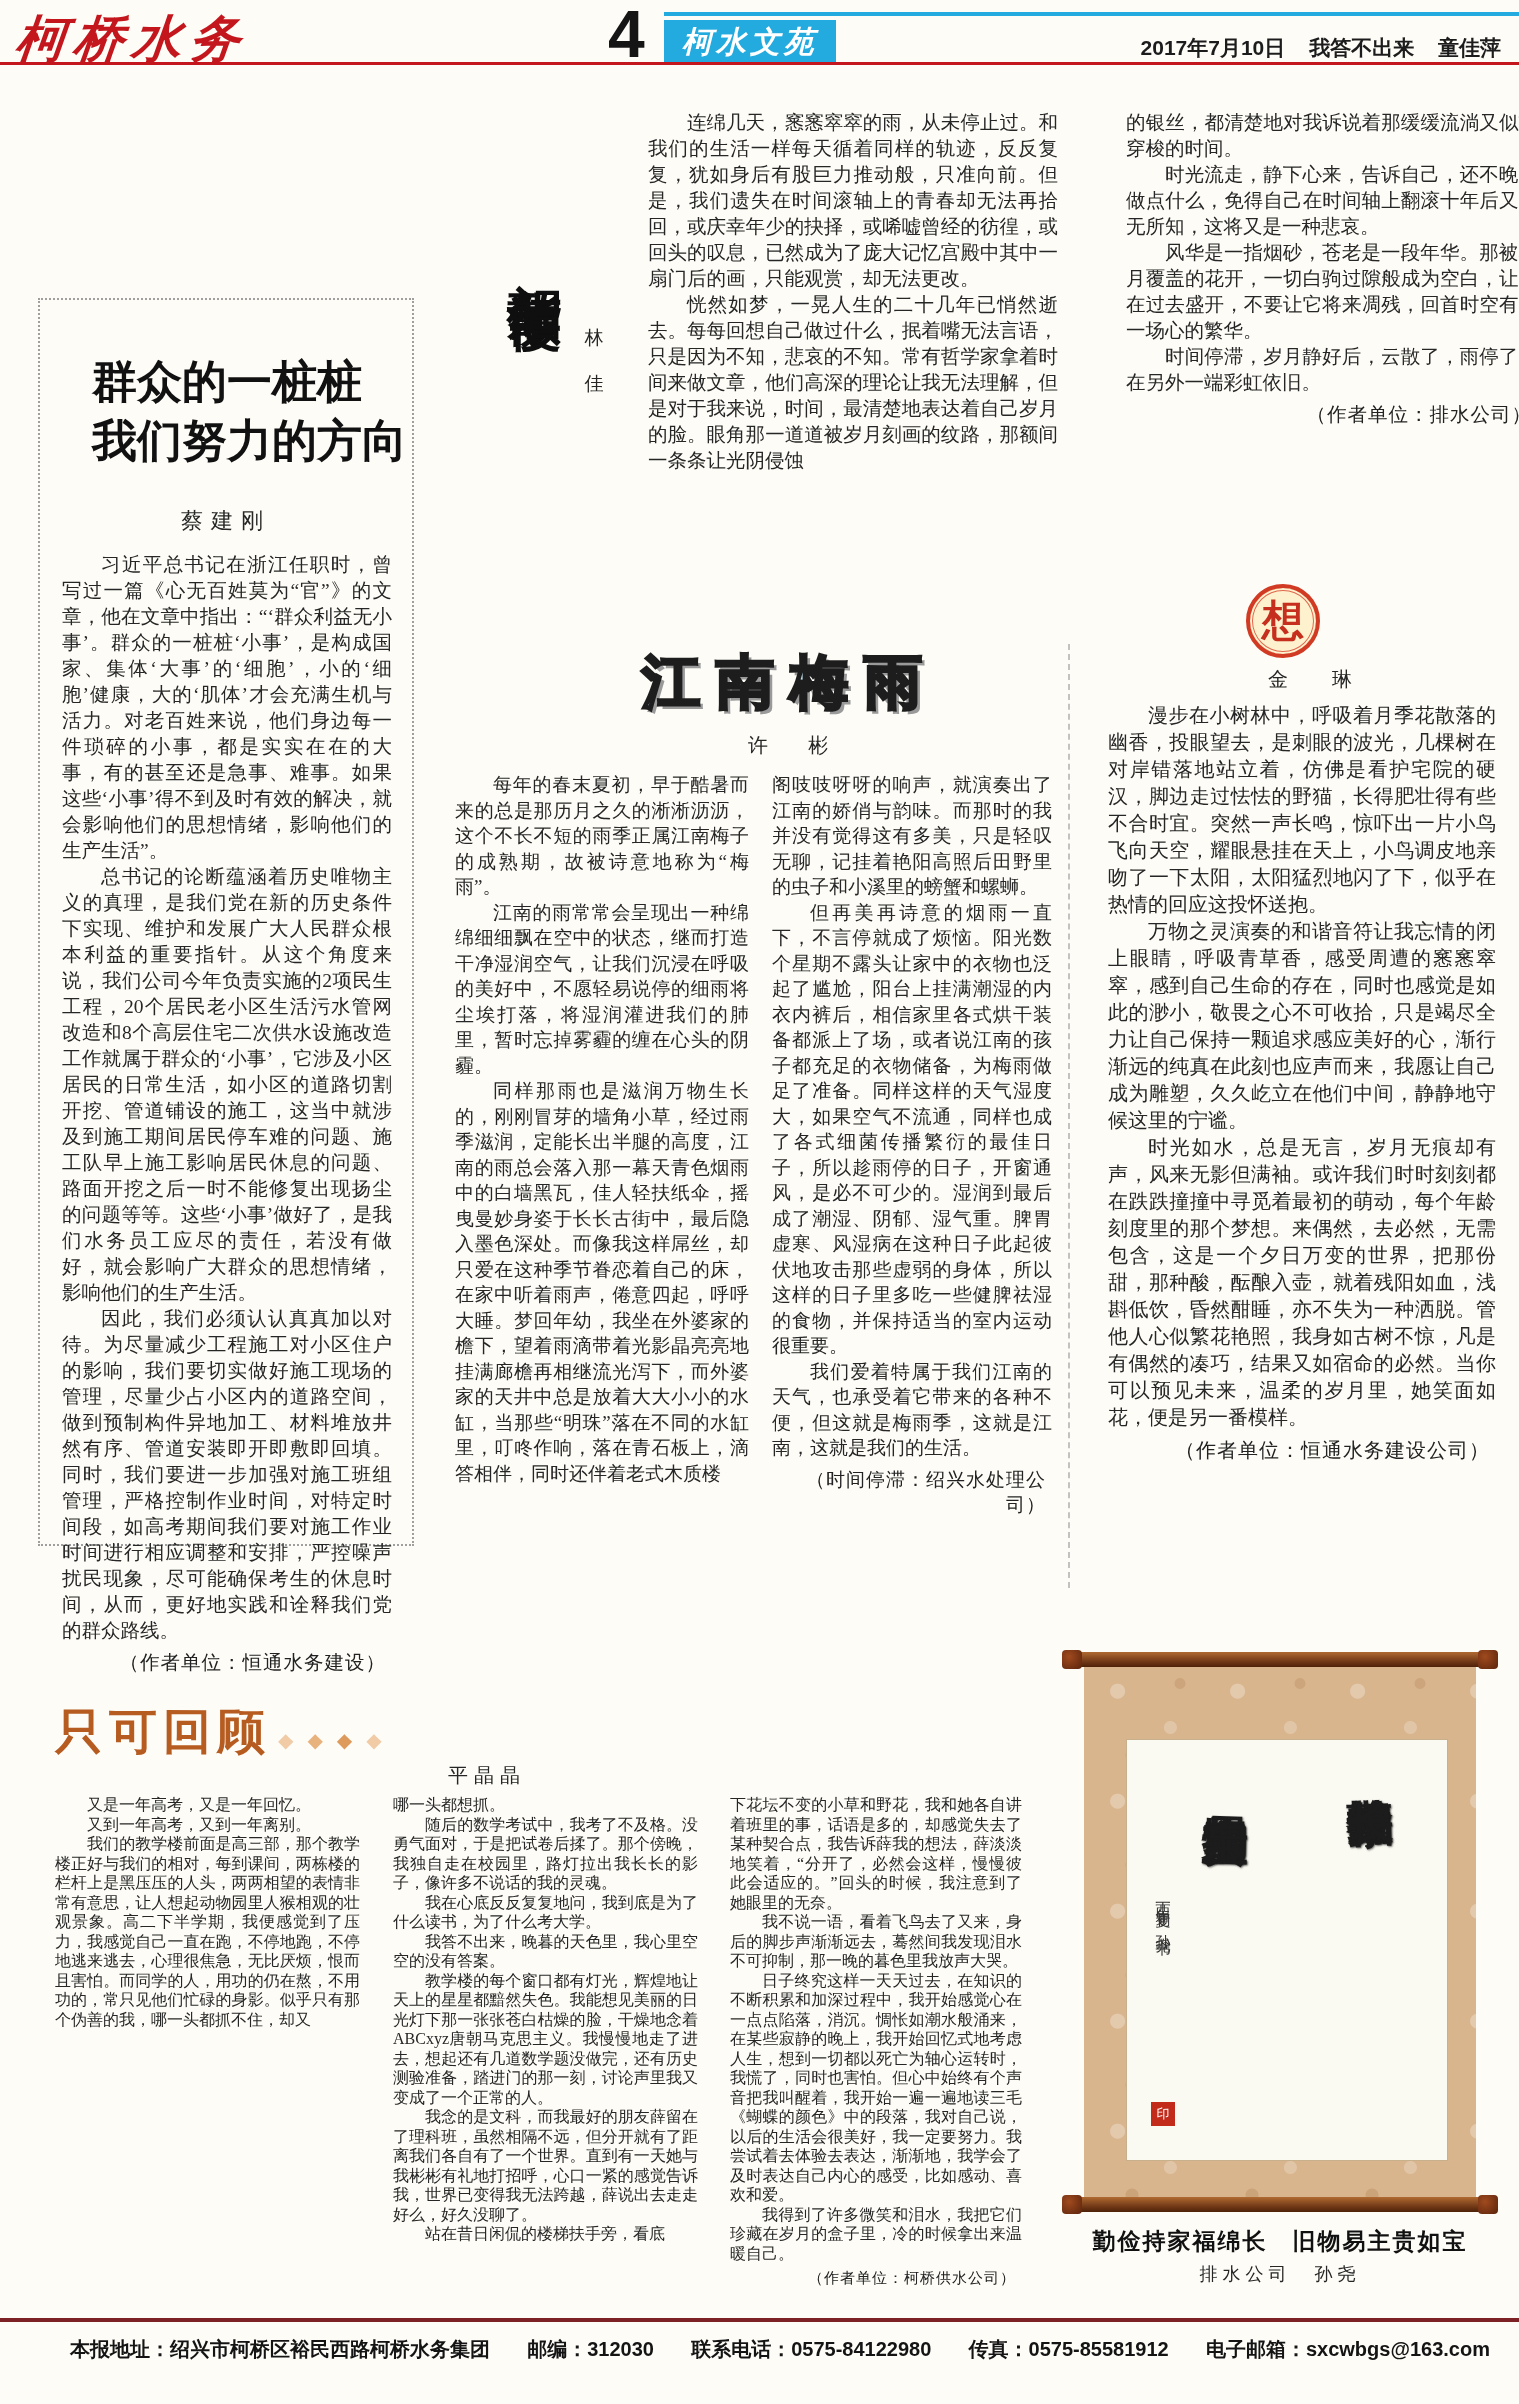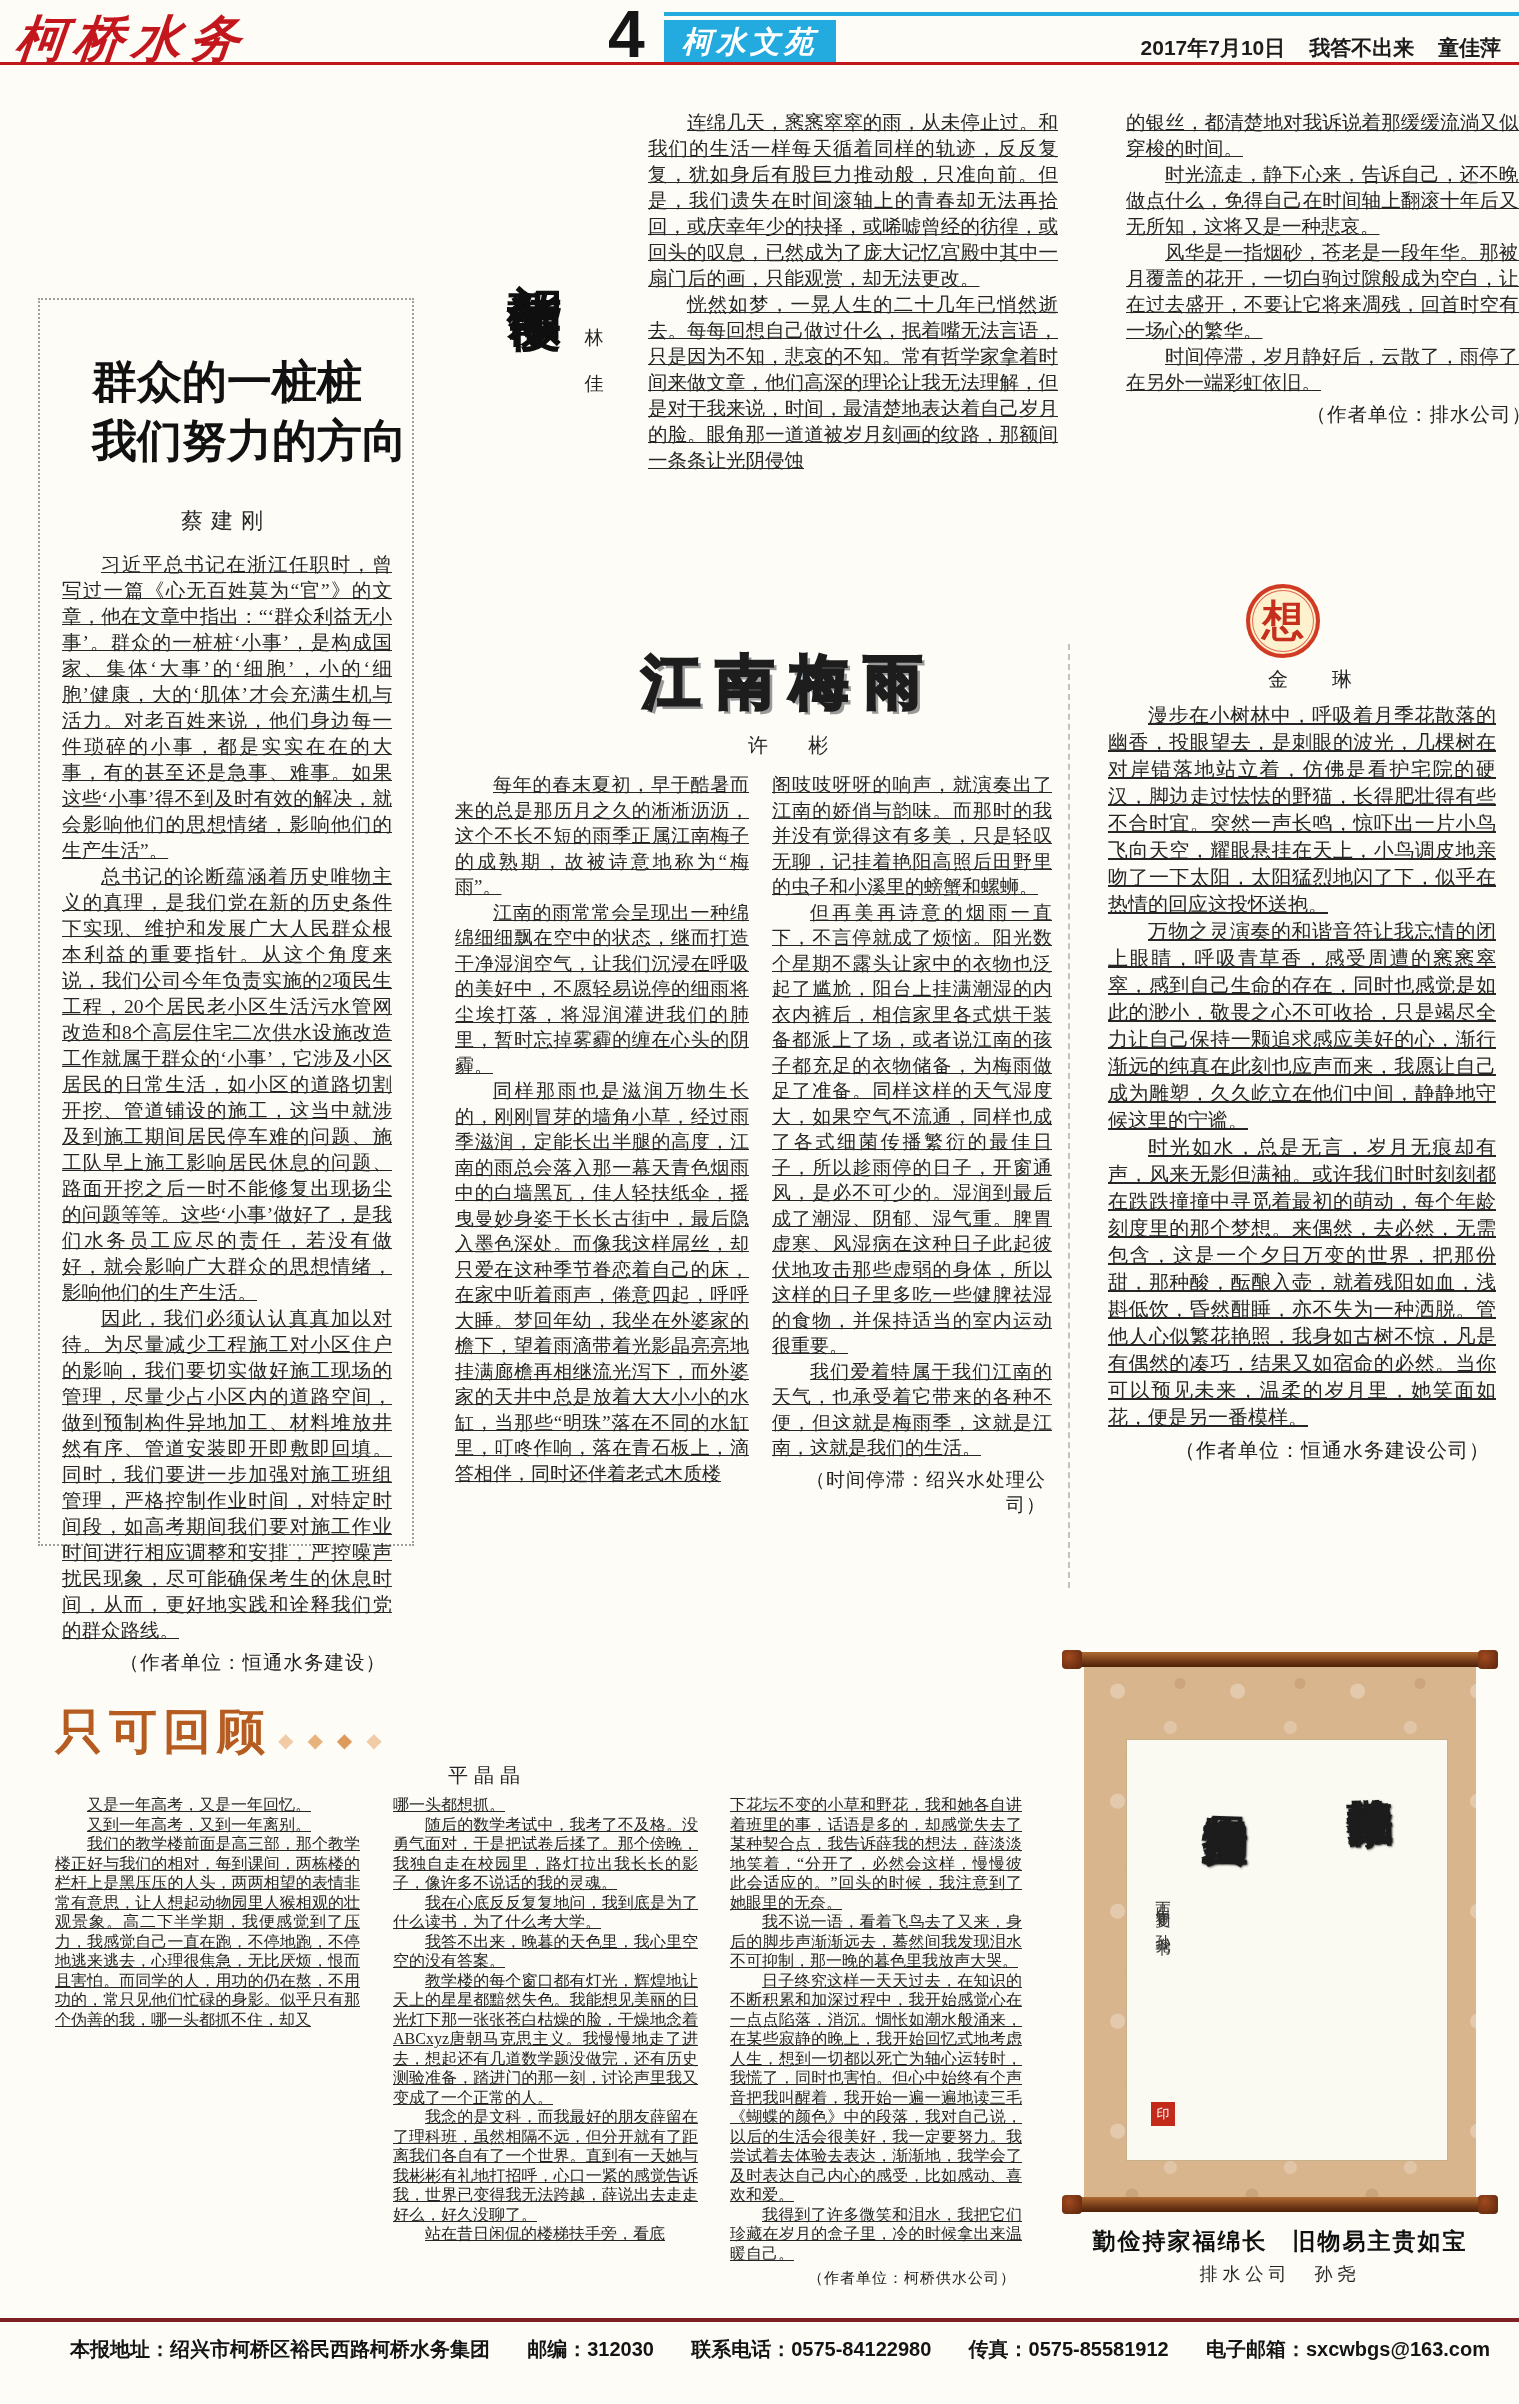--- a/index.html
+++ b/index.html
@@ -16,21 +16,21 @@
            font-family:"Liberation Sans", sans-serif;}
   .cyan-line{left:664px;top:12px;width:855px;height:4px;background:#23aade;}
   .section-box{left:664px;top:20px;width:172px;height:44px;background:#23aade;
                display:flex;align-items:center;justify-content:center;}
   .section-box span{color:#fff;font-size:30px;font-weight:bold;font-style:italic;letter-spacing:4px;}
   .dateline{right:18px;top:34px;font-size:21px;font-weight:bold;color:#1c1c1c;
             font-family:"Liberation Sans", sans-serif;}
   .dateline span{margin-left:18px;}
 
   
-  .para{margin:0;text-indent:2em;text-decoration:underline;}
+  .para{margin:0;text-indent:2em;}
   .cont .para:first-child{text-indent:0;}
   .coltext{text-align:justify;}
   .byline{font-family:"DejaVu Serif", serif;letter-spacing:1px;text-align:right;
           padding-right:6px;margin-top:6px;color:#222;}
 
   
   .box1{left:38px;top:298px;width:376px;height:1248px;border:2px dotted #9f9f9f;box-sizing:border-box;}
   .box1-title{left:92px;top:352px;font-size:45px;font-weight:bold;line-height:1.32;color:#111;
               font-family:"Liberation Sans", sans-serif;}
   .box1-author{left:38px;top:506px;width:376px;text-align:center;font-size:22px;letter-spacing:8px;

